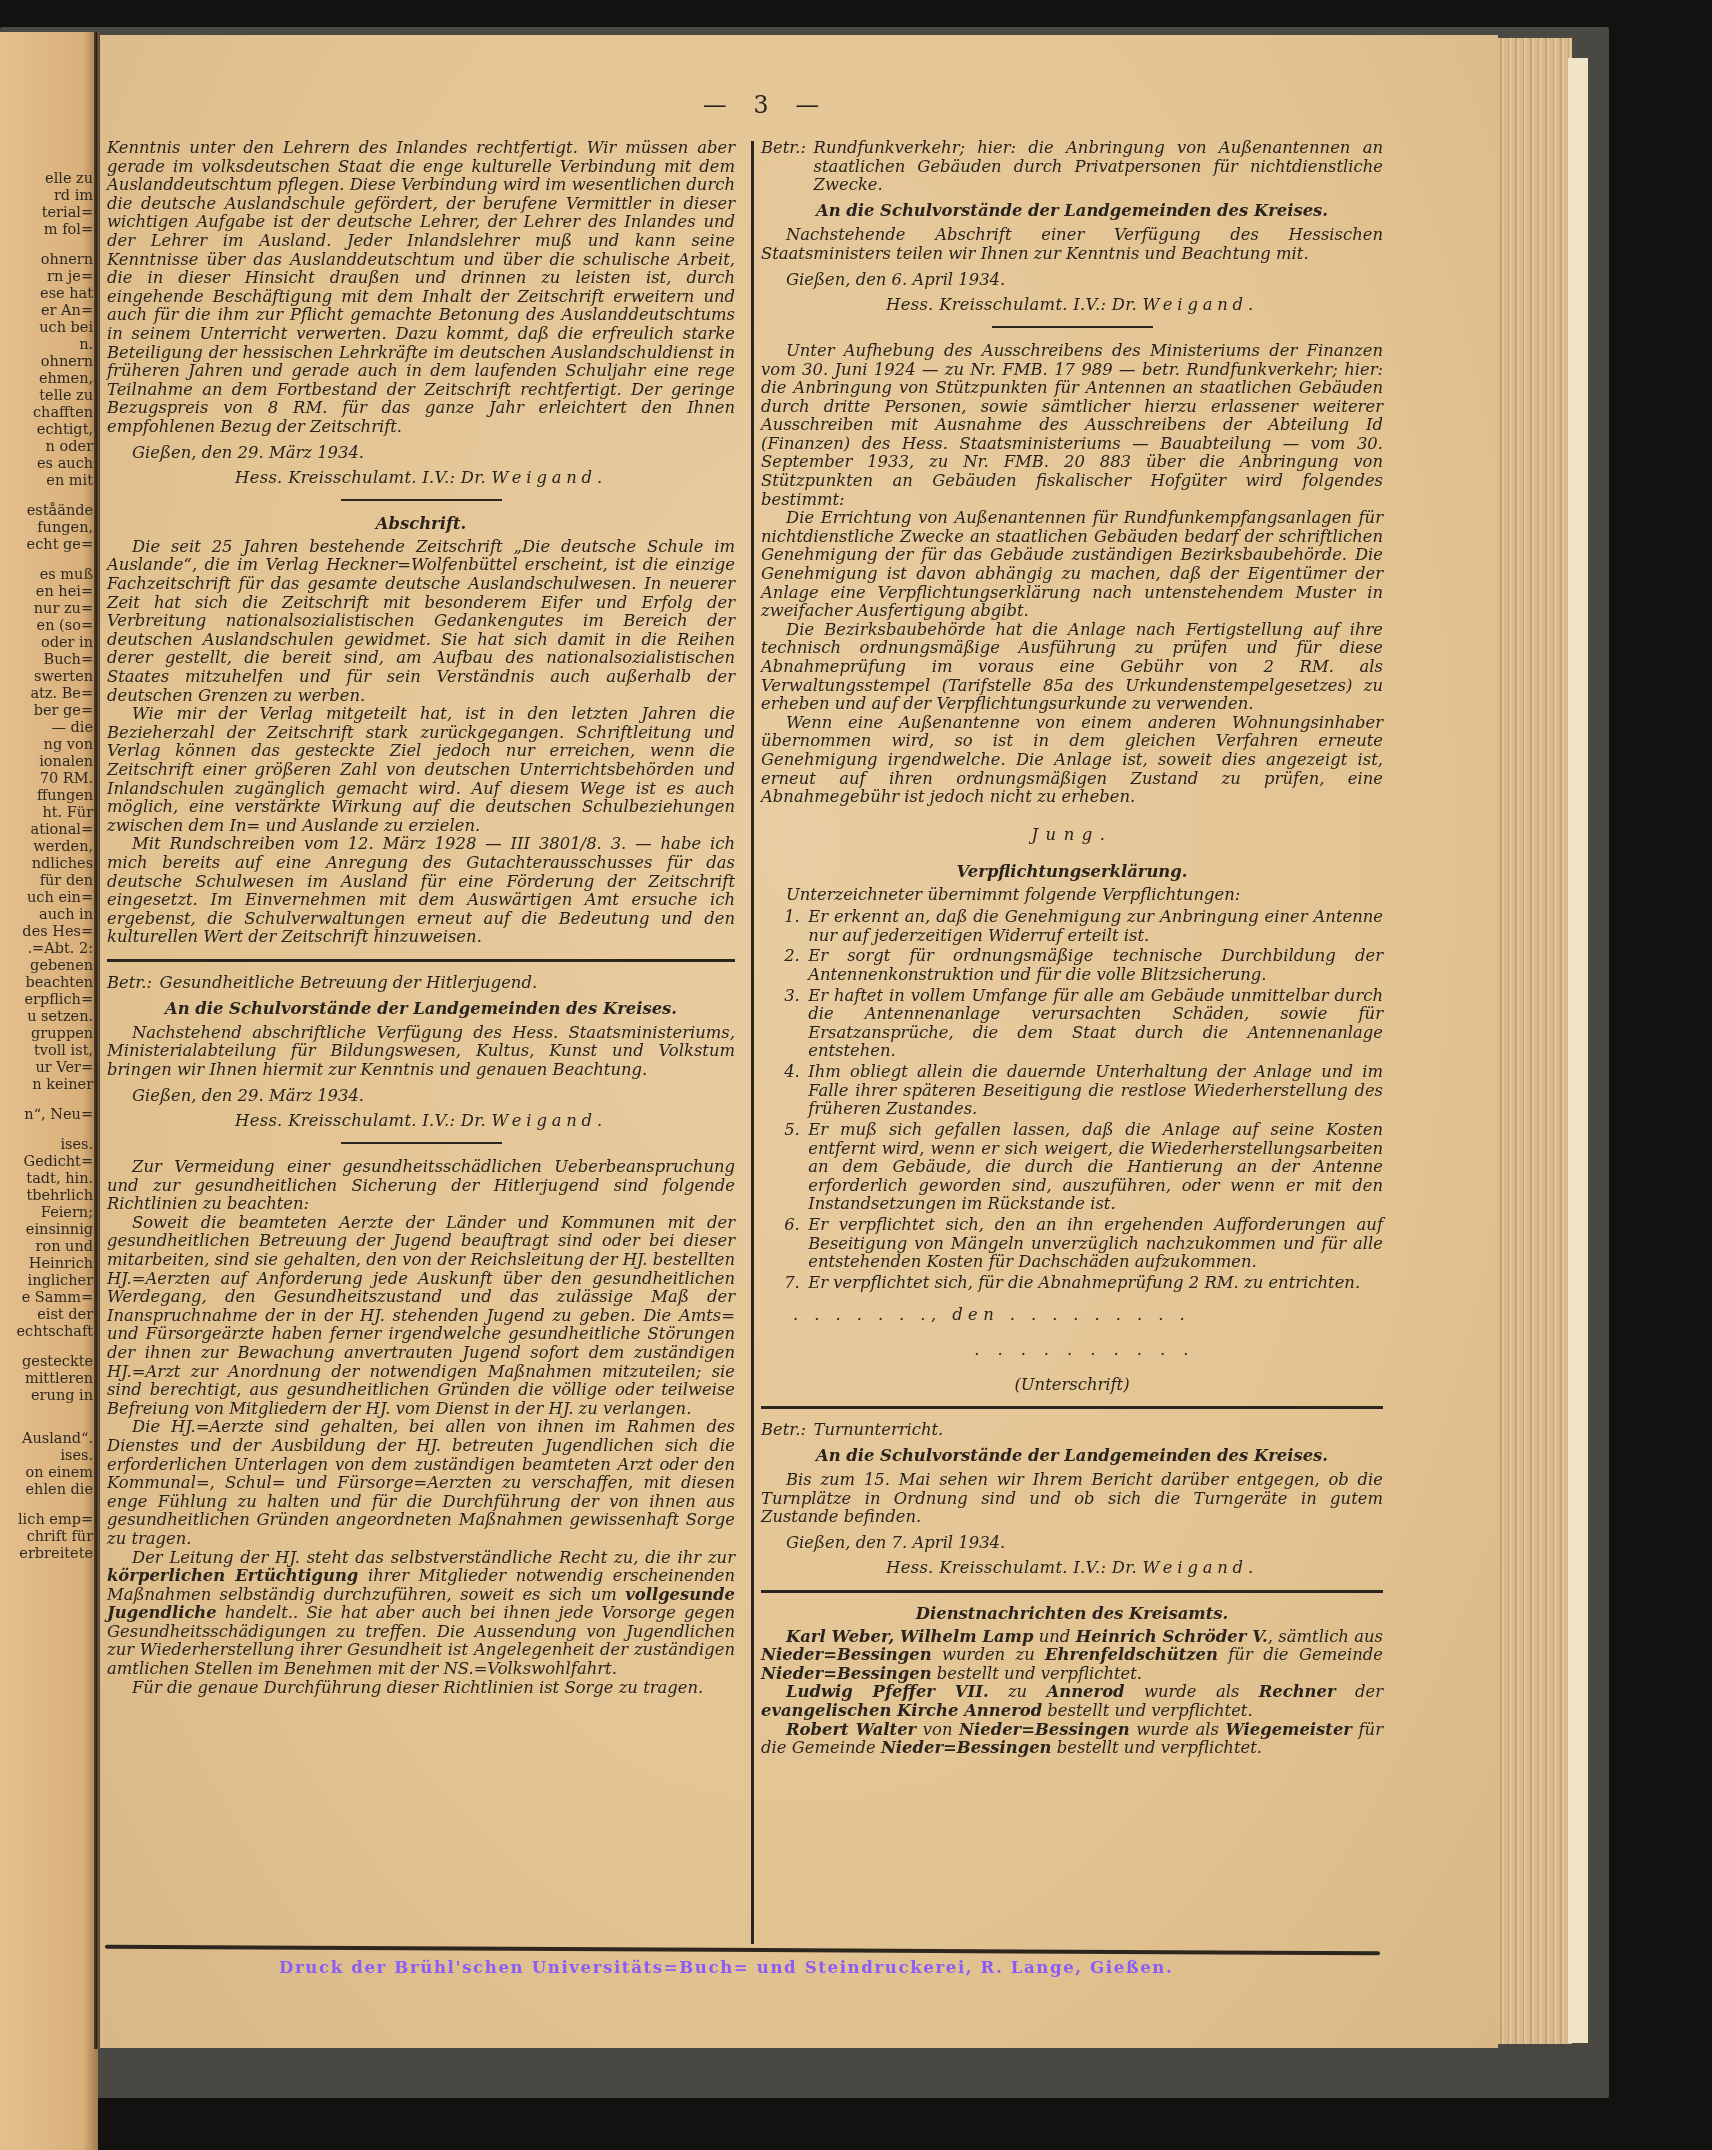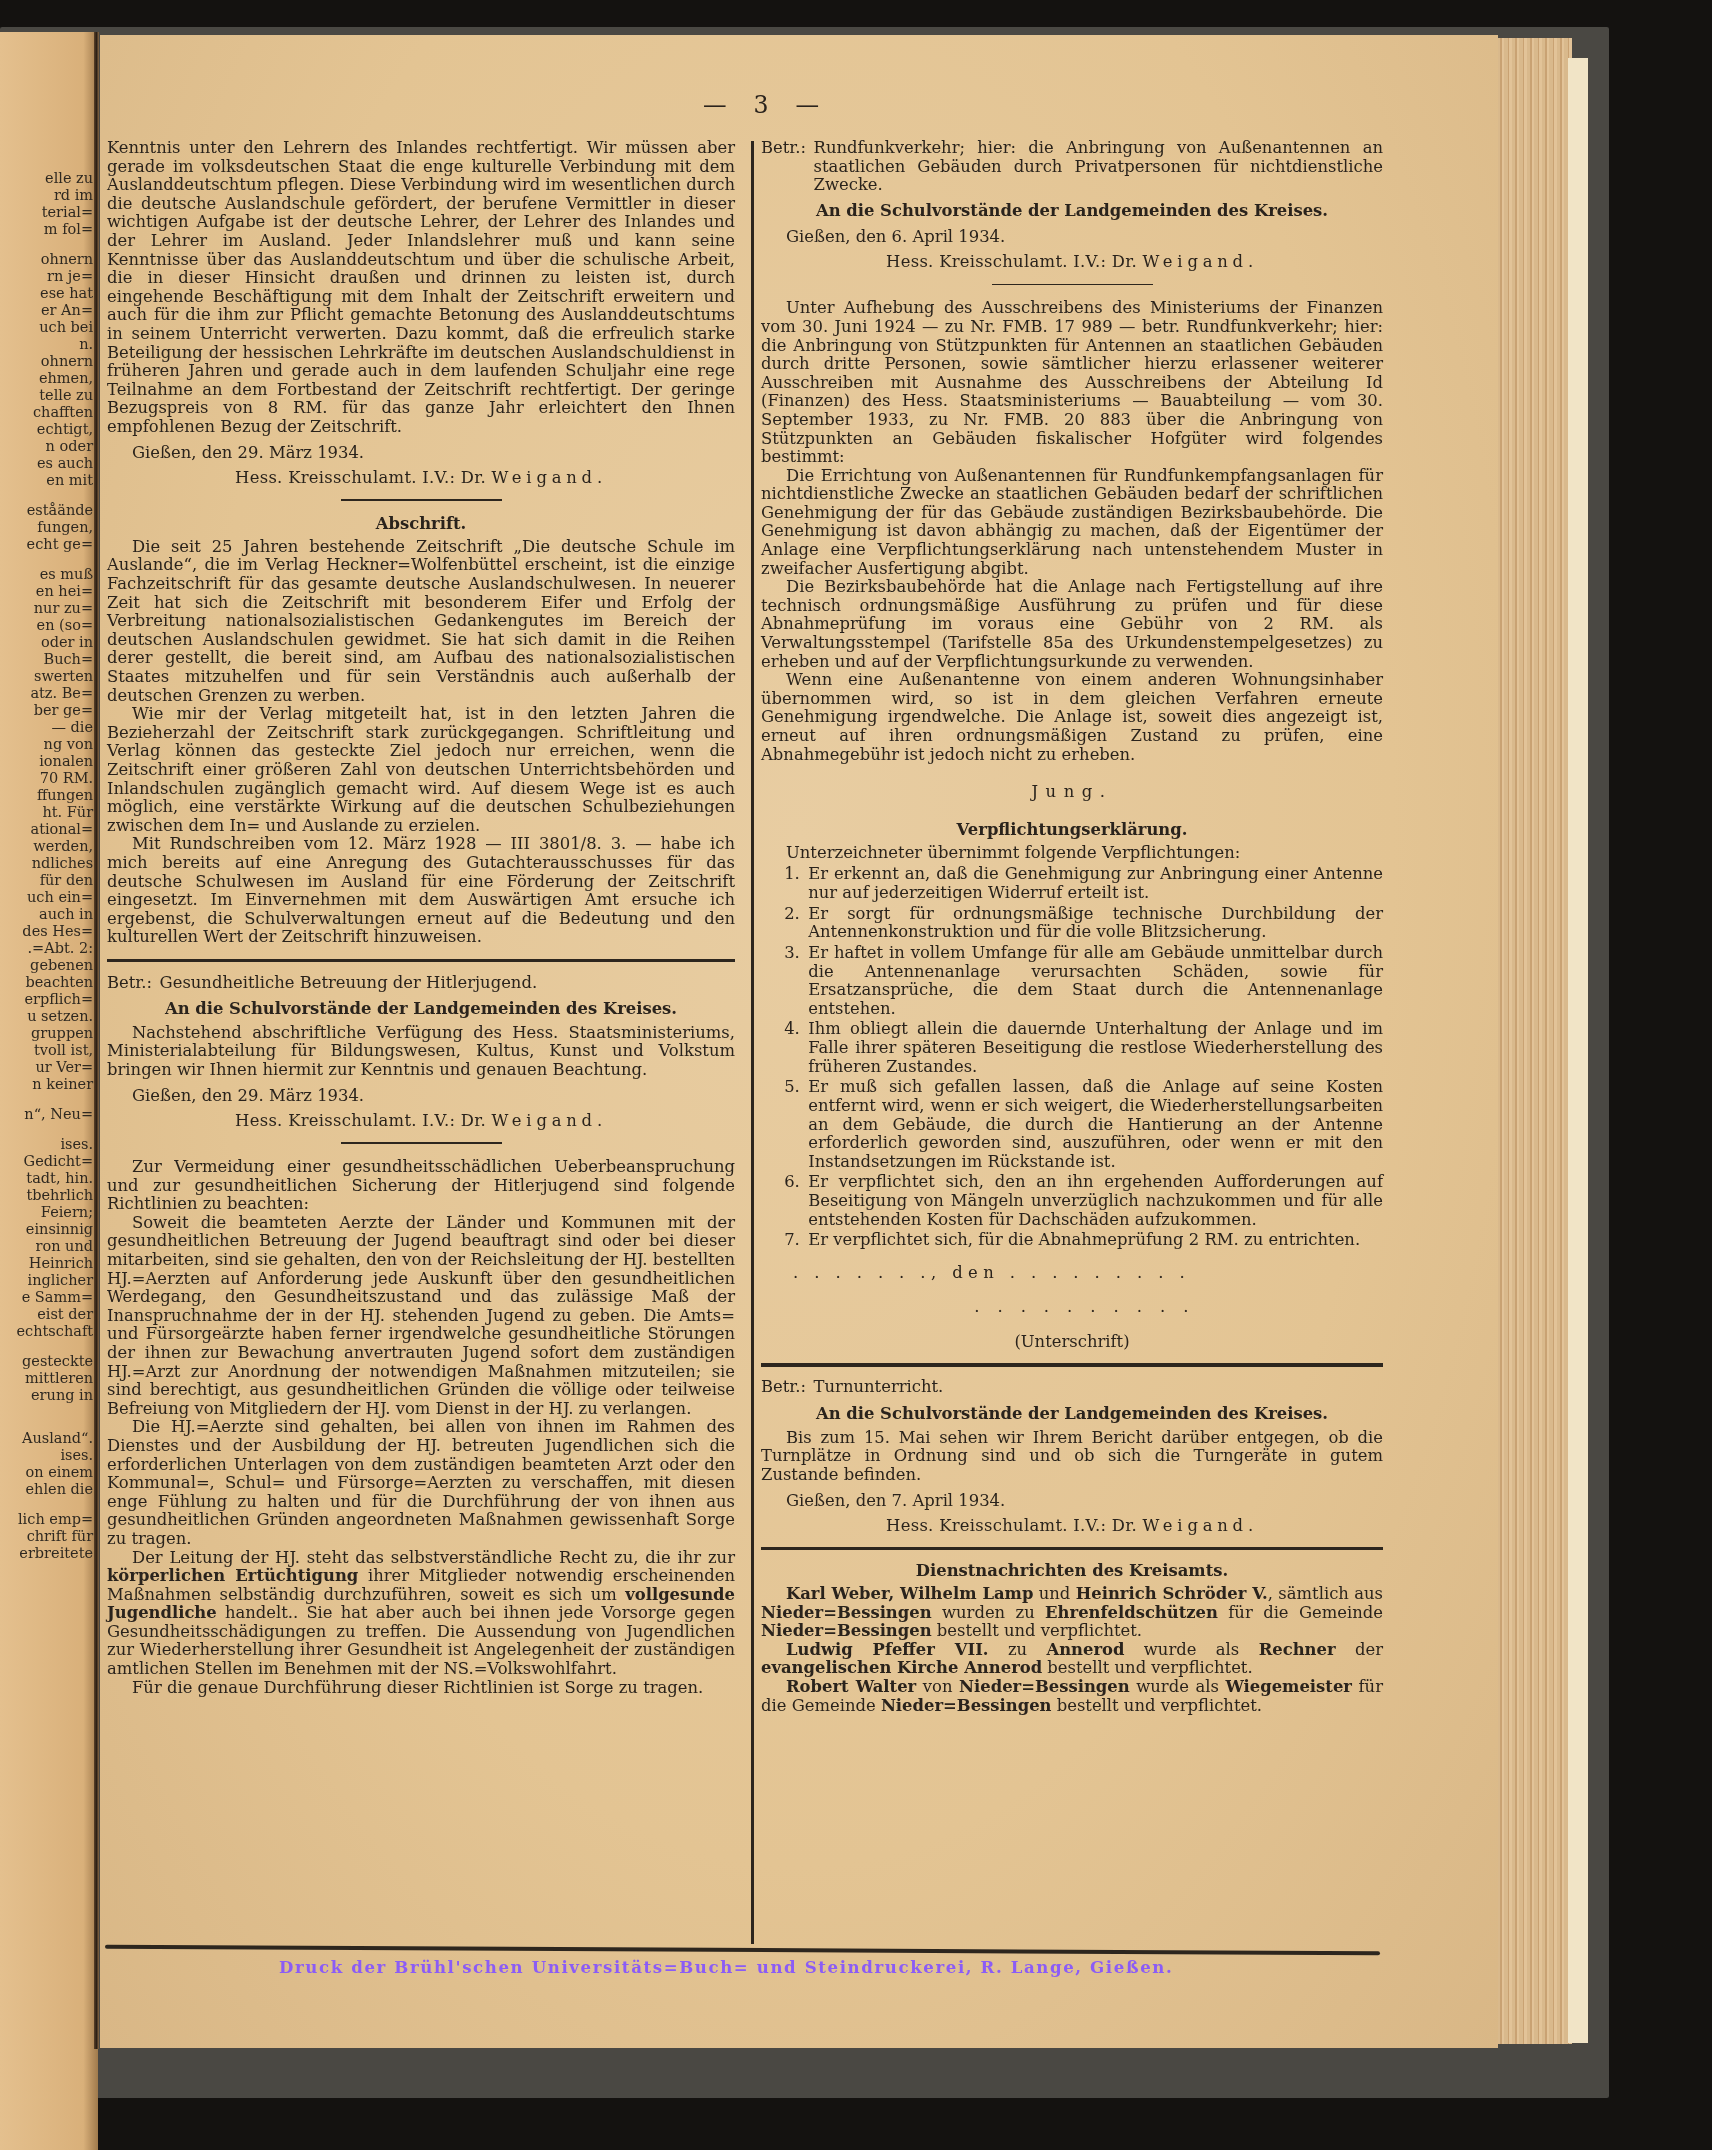--- a/index.html
+++ b/index.html
@@ -17,21 +17,21 @@
   .left-page { position:absolute; left:0; top:32px; width:98px; height:2135px;
     background:linear-gradient(90deg,#e4c08e,#d9b07a 85%,#a07a4c); overflow:hidden; }
   .gutter { position:absolute; left:94px; top:32px; width:5.4px; height:2017px; background:linear-gradient(90deg,#5b4128,#2c2016,#8a6a45); }
   .page { position:absolute; left:100px; top:35px; width:1398px; height:2013px;
     background:radial-gradient(ellipse at 50% 40%, #e8cda2 0%, #e3c493 60%, #d9b786 100%); }
   .left-snippets { position:absolute; left:2.1px; top:138px; width:91px;
     font-family:"DejaVu Serif", serif; font-size:14.5px; line-height:17px; color:#2e2820; white-space:nowrap; text-align:right; }
   .left-snippets .gap { height:13px; }
 
   .pagenum { position:absolute; left:703px; top:91px; font-size:23.6px; letter-spacing:9.7px; color:#2a231c; }
-  .col { position:absolute; font-size:16.4px; line-height:18.6px; text-align:justify; }
+  .col { position:absolute; font-size:16.4px; line-height:18.6px; text-align:justify;font-style:italic; }
   .col.left { left:107px; top:139px; width:628px; }
   .col.right { left:761px; top:139px; width:622px; }
   .col-rule { position:absolute; left:751px; top:141px; width:2.7px; height:1803px; background:#2d261e; }
   p { margin:0; text-indent:25px; }
   .noind { text-indent:0; }
   .center { text-align:center; text-indent:0; }
   .sig { text-align:center; text-indent:0; letter-spacing:0.3px; margin:6.4px 0 7.5px; }
   .sig .name { letter-spacing:4.8px; }
   .date { text-indent:25px; margin-top:7.5px; }
   .heading { text-align:center; text-indent:0; font-weight:bold; margin:9.7px 0 4.3px; }
@@ -176,20 +176,21 @@
   <p><span>Der Leitung der HJ. steht das selbstverständliche Recht zu, die ihr zur</span> <b class="bold">körperlichen Ertüchtigung</b> <span>ihrer Mitglieder notwendig erscheinenden Maßnahmen selbständig durchzuführen, soweit es sich um</span> <b class="bold">vollgesunde Jugendliche</b> <span>handelt.. Sie hat aber auch bei ihnen jede Vorsorge gegen Gesundheitsschädigungen zu treffen. Die Aussendung von Jugendlichen zur Wiederherstellung ihrer Gesundheit ist Angelegenheit der zuständigen amtlichen Stellen im Benehmen mit der NS.=Volkswohlfahrt.</span></p>
   <p>Für die genaue Durchführung dieser Richtlinien ist Sorge zu tragen.</p>
 </div>
 
 <div class="col right">
   <div class="betr">
     <span class="lbl">Betr.:</span>
     <span>Rundfunkverkehr; hier: die Anbringung von Außenantennen an staatlichen Gebäuden durch Privatpersonen für nichtdienstliche Zwecke.</span>
   </div>
   <p class="addr">An die Schulvorstände der Landgemeinden des Kreises.</p>
+  <p>Nachstehende Abschrift einer Verfügung des Hessischen Staatsministers teilen wir Ihnen zur Kenntnis und Beachtung mit.</p>
   <p class="date">Gießen, den 6. April 1934.</p>
   <p class="sig"><span>Hess. Kreisschulamt. I.V.: Dr.</span> <span class="name">Weigand.</span></p>
   <div class="short-rule"></div>
   <p>Unter Aufhebung des Ausschreibens des Ministeriums der Finanzen vom 30. Juni 1924 — zu Nr. FMB. 17 989 — betr. Rundfunkverkehr; hier: die Anbringung von Stützpunkten für Antennen an staatlichen Gebäuden durch dritte Personen, sowie sämtlicher hierzu erlassener weiterer Ausschreiben mit Ausnahme des Ausschreibens der Abteilung Id (Finanzen) des Hess. Staatsministeriums — Bauabteilung — vom 30. September 1933, zu Nr. FMB. 20 883 über die Anbringung von Stützpunkten an Gebäuden fiskalischer Hofgüter wird folgendes bestimmt:</p>
   <p>Die Errichtung von Außenantennen für Rundfunkempfangsanlagen für nichtdienstliche Zwecke an staatlichen Gebäuden bedarf der schriftlichen Genehmigung der für das Gebäude zuständigen Bezirksbaubehörde. Die Genehmigung ist davon abhängig zu machen, daß der Eigentümer der Anlage eine Verpflichtungserklärung nach untenstehendem Muster in zweifacher Ausfertigung abgibt.</p>
   <p>Die Bezirksbaubehörde hat die Anlage nach Fertigstellung auf ihre technisch ordnungsmäßige Ausführung zu prüfen und für diese Abnahmeprüfung im voraus eine Gebühr von 2 RM. als Verwaltungsstempel (Tarifstelle 85a des Urkundenstempelgesetzes) zu erheben und auf der Verpflichtungsurkunde zu verwenden.</p>
   <p>Wenn eine Außenantenne von einem anderen Wohnungsinhaber übernommen wird, so ist in dem gleichen Verfahren erneute Genehmigung irgendwelche. Die Anlage ist, soweit dies angezeigt ist, erneut auf ihren ordnungsmäßigen Zustand zu prüfen, eine Abnahmegebühr ist jedoch nicht zu erheben.</p>
   <p class="center" style="letter-spacing:7.5px;margin:19px 0">Jung.</p>
   <p class="heading">Verpflichtungserklärung.</p>
   <p>Unterzeichneter übernimmt folgende Verpflichtungen:</p>

